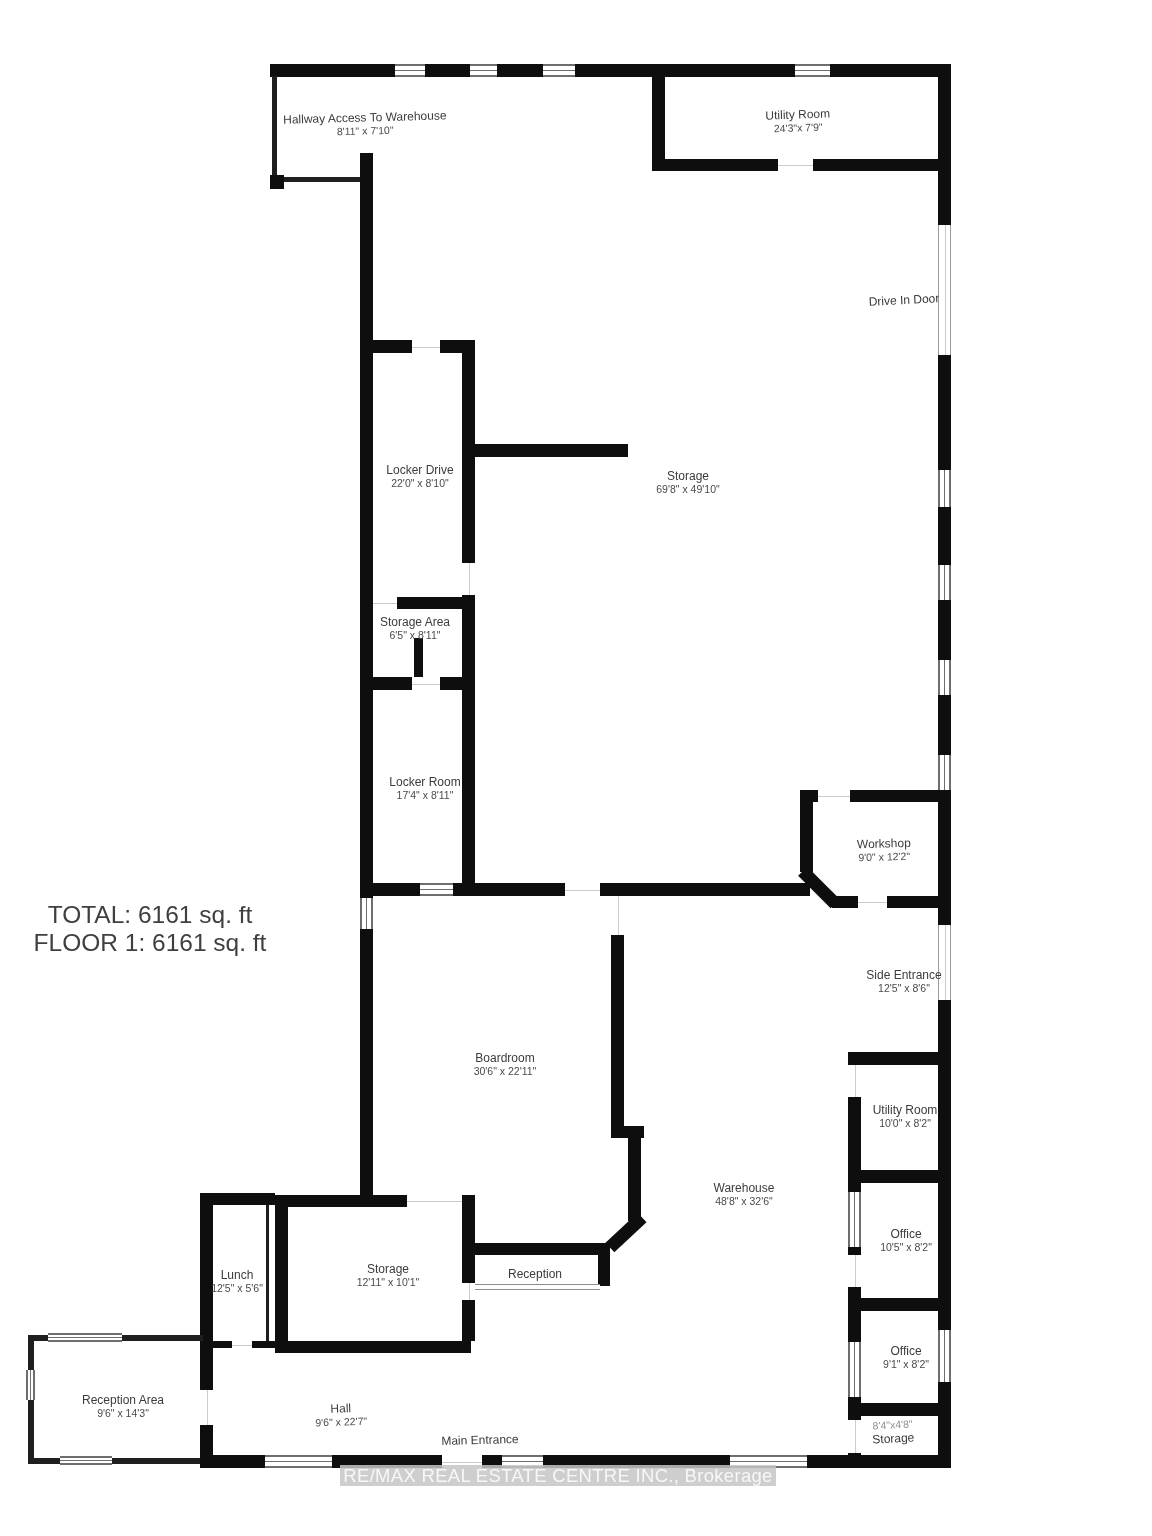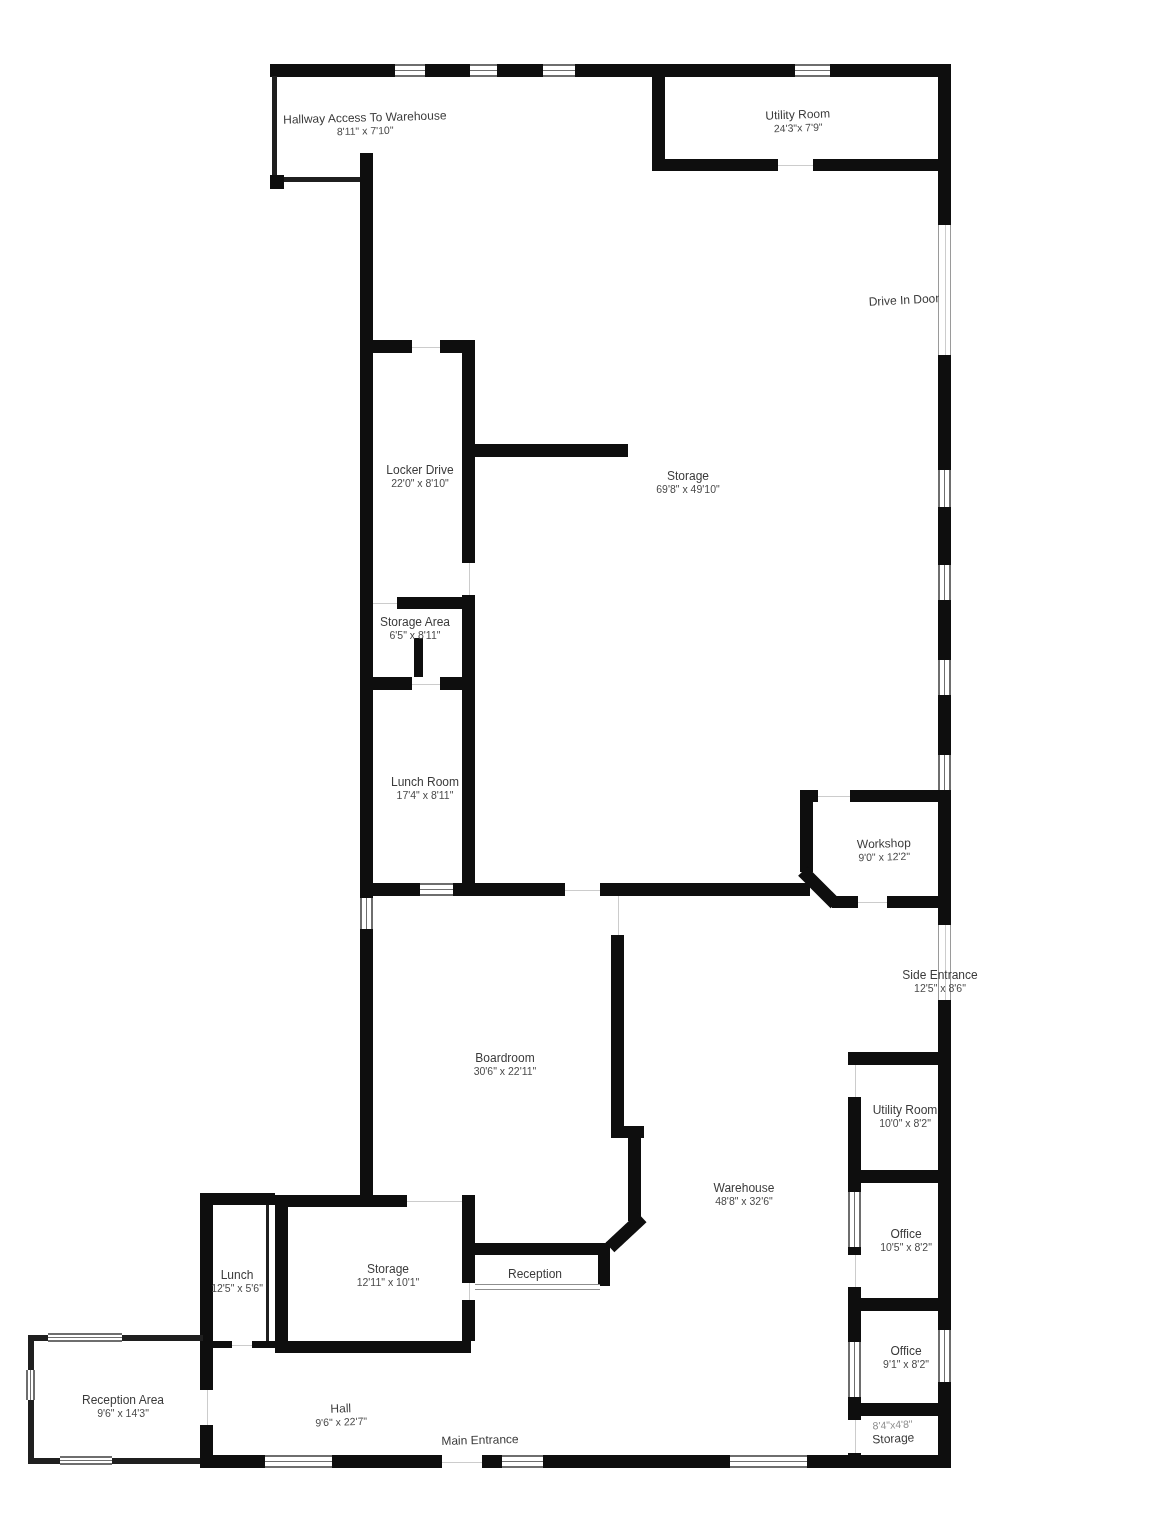--- a/index.html
+++ b/index.html
@@ -192,28 +192,28 @@
   </div>
   <div class="room-label" style="left:688px;top:482px;">
     <div class="room-name">Storage</div>
     <div class="room-dims">69'8" x 49'10"</div>
   </div>
   <div class="room-label" style="left:415px;top:628px;">
     <div class="room-name">Storage Area</div>
     <div class="room-dims">6'5" x 8'11"</div>
   </div>
   <div class="room-label" style="left:425px;top:788px;">
-    <div class="room-name">Lunch Room</div>
+    <div class="room-name">Locker Room</div>
     <div class="room-dims">17'4" x 8'11"</div>
   </div>
   <div class="room-label r-15" style="left:884px;top:850px;">
     <div class="room-name">Workshop</div>
     <div class="room-dims">9'0" x 12'2"</div>
   </div>
-  <div class="room-label" style="left:940px;top:981px;">
+  <div class="room-label" style="left:904px;top:981px;">
     <div class="room-name">Side Entrance</div>
     <div class="room-dims">12'5" x 8'6"</div>
   </div>
   <div class="room-label" style="left:505px;top:1064px;text-align:center;">
     <div class="room-name">Boardroom</div>
     <div class="room-dims">30'6" x 22'11"</div>
   </div>
   <div class="room-label" style="left:905px;top:1116px;">
     <div class="room-name">Utility Room</div>
     <div class="room-dims">10'0" x 8'2"</div>
@@ -250,15 +250,20 @@
     <div class="room-dims">9'6" x 22'7"</div>
   </div>
   <div class="room-label r-15" style="left:480px;top:1440px;">
     <div class="room-name">Main Entrance</div>
   </div>
   <div class="room-label dims-muted r-3" style="left:893px;top:1432px;">
     <div class="room-dims">8'4"x4'8"</div>
     <div class="room-name">Storage</div>
   </div>
 
-
+  <div class="summary">
+    <div>TOTAL: 6161 sq. ft</div>
+    <div>FLOOR 1: 6161 sq. ft</div>
+  </div>
+
+  <div class="watermark">RE/MAX REAL ESTATE CENTRE INC., Brokerage</div>
 
 </div>
 
 </body></html>

